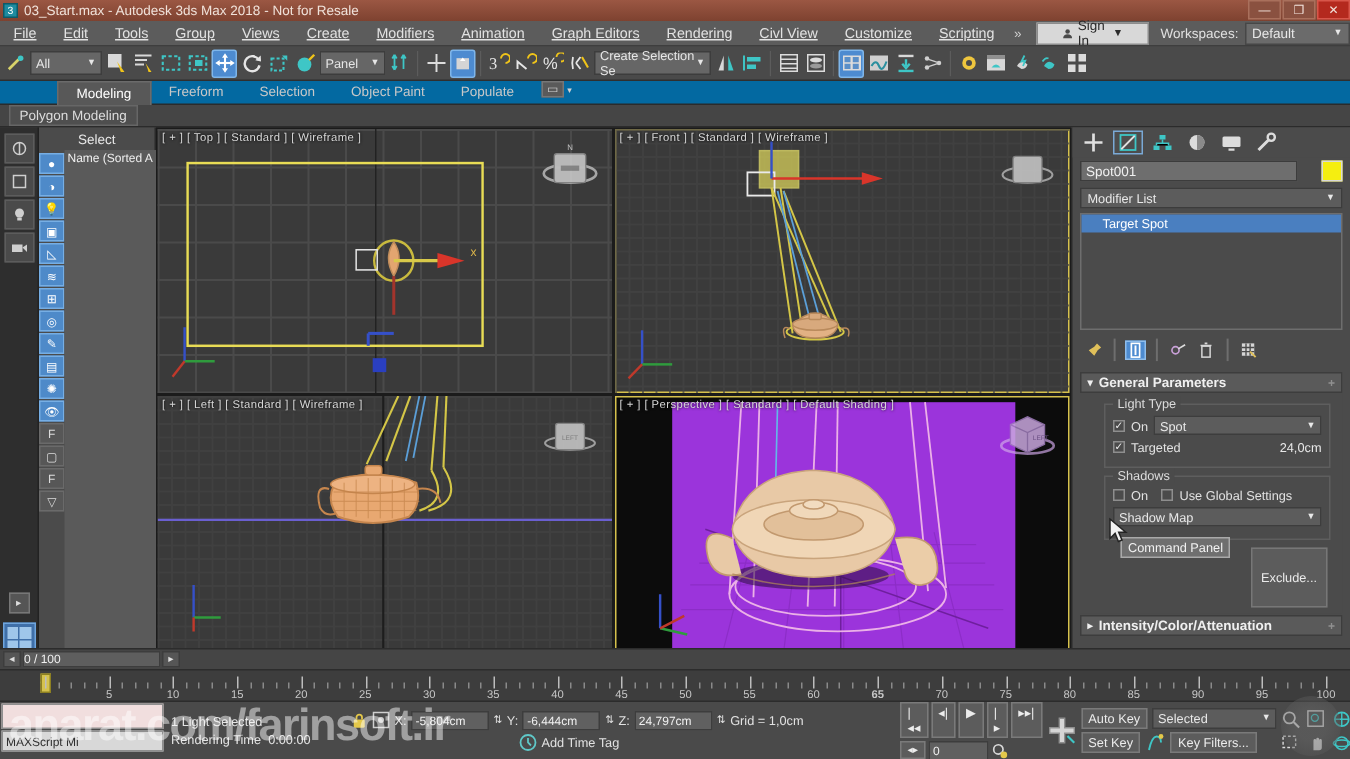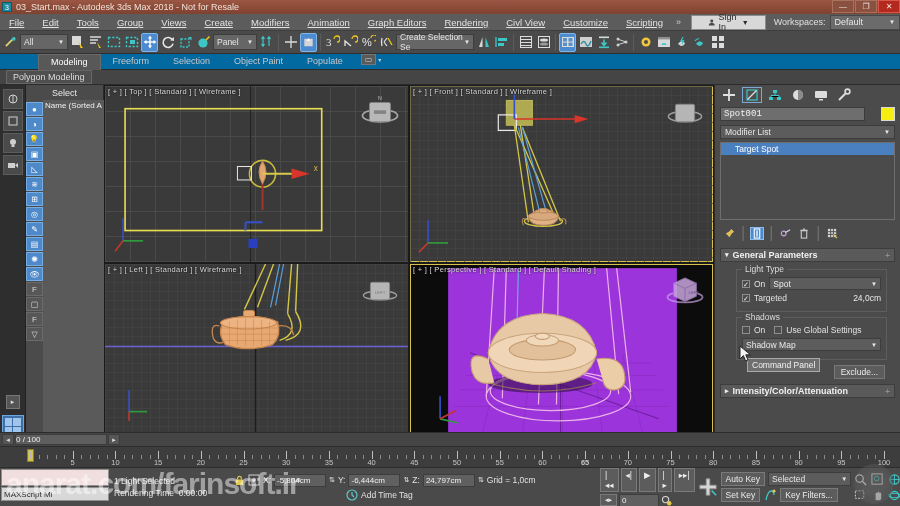--- a/index.html
+++ b/index.html
@@ -108,21 +108,21 @@
   .vcube { position:absolute; right:6px; top:6px; width:44px; height:42px; z-index:5; opacity:.85; }
 
   
   .cmdpanel { width:186px; background:#4b4b4b; border-left:1px solid #2a2a2a;
     display:flex; flex-direction:column; }
   .cp-tabs { height:20px; display:flex; align-items:center; gap:3px; padding:2px 4px;
     background:#4b4b4b; }
   .cp-tab { width:20px;height:16px; border:1px solid transparent; display:flex;
     align-items:center; justify-content:center; }
   .cp-tab.on { background:#4d4d4d; border-color:#7aa9d6; }
-  .cp-namerow { display:flex; align-items:center; gap:16px; padding:2px 5px;font-family:Liberation Mono, monospace; }
+  .cp-namerow { display:flex; align-items:center; gap:16px; padding:2px 5px; }
   .cp-name { flex:1; height:14px; background:#6e6e6e; border:1px solid #3c3c3c;
     font-size:9px; color:#f0f0f0; padding:0 3px; line-height:13px; }
   .cp-swatch { width:14px;height:14px; border:1px solid #d9d9d9; }
   .cp-modlist { margin:2px 5px; height:14px; background:#5c5c5c; border:1px solid #3c3c3c;
     font-size:8.5px; color:#e8e8e8; display:flex; align-items:center;
     justify-content:space-between; padding:0 4px; }
   .cp-stack { margin:1px 5px; height:78px; background:#4b4b4b; border:1px solid #6e6e6e; }
   .cp-stack-item { background:#4a7fc0; color:#fff; font-size:8.5px; padding:1px 0 1px 14px; }
   .cp-stacktools { display:flex; align-items:center; gap:5px; padding:3px 7px; }
   .cst { width:14px;height:13px; display:flex;align-items:center;justify-content:center;
@@ -138,21 +138,21 @@
   .groupbox>.gtitle { position:absolute; top:-6px; left:5px; background:#4b4b4b;
     font-size:8.5px; color:#dcdcdc; padding:0 3px; }
   .frow { display:flex; align-items:center; gap:4px; margin:3px 0; font-size:8.5px; color:#e2e2e2; }
   .cbx { width:8px;height:8px; border:1px solid #8e8e8e; background:#4b4b4b;
     display:inline-block; font-size:7px; line-height:7px; text-align:center; color:#eee; }
   .cbx.on { background:#4b4b4b; }
   .dd { flex:1; height:13px; background:#5c5c5c; border:1px solid #3d3d3d; font-size:8.5px;
     color:#e8e8e8; display:flex; align-items:center; justify-content:space-between; padding:0 3px; }
   .spin { font-size:8.5px; color:#e8e8e8; }
   .btnsm { background:#5c5c5c; border:1px solid #777; font-size:8.5px; color:#eaeaea;
-    padding:1px 6px; }
+    padding:14px 6px; }
   .tooltip { position:absolute; background:#6f6f6f; border:1px solid #a9a9a9; color:#f2f2f2;
     font-size:8.5px; padding:1px 4px; white-space:nowrap; z-index:30; }
   .cursor { position:absolute; z-index:31; }
 
   
   .tl-above { position:absolute; top:432px; left:0; width:900px; height:14px;
     display:flex; align-items:center; background:#454545; border-top:1px solid #2c2c2c; }
   .tl-nav { display:flex; align-items:center; gap:1px; padding-left:2px; }
   .tl-navb { width:12px;height:11px; background:#565656; border:1px solid #3d3d3d;
     font-size:7px; color:#ddd; text-align:center; line-height:10px; }

